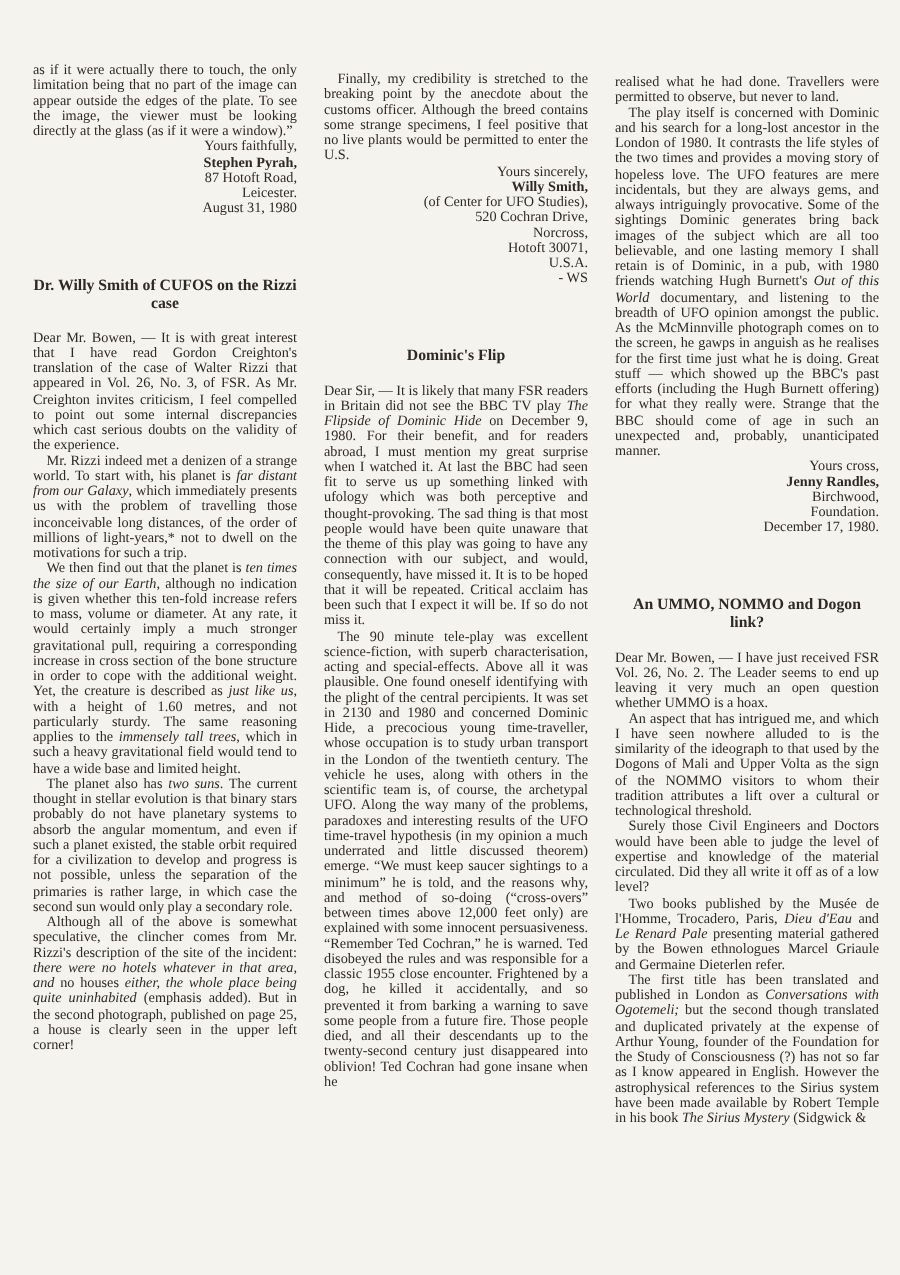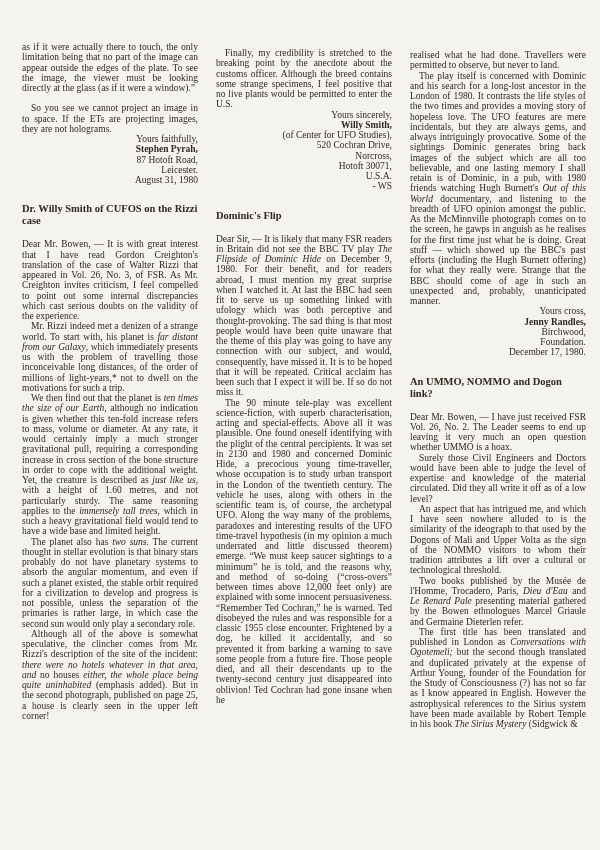--- a/index.html
+++ b/index.html
@@ -23,39 +23,38 @@
     font-size:9.5px;
     line-height:10.25px;
     text-align:justify;
     overflow:hidden;
   }
   .col-2{padding-top:6px;}
   .col-3{padding-top:8px;}
   p{margin:0;text-indent:9px;}
   p.noind{text-indent:0;}
   h3{
-    margin:18px 0 12px 0;
+    margin:40px 0 12px 0;
     font-size:10.5px;
     line-height:12px;
-    text-align:left;
+    text-align:center;
     font-weight:bold;
   }
   .sig{text-align:right;}
   .sigline{text-indent:0;}
   .right{text-align:right;}
   .it{font-style:italic;}
   .bd{font-weight:bold;}
 </style>
 </head>
 <body>
 
 <div class="page">
   <div class="col col-1">
       <p class="noind"><span>as if it were actually there to touch, the only limitation being that no part of the image can appear outside the edges of the plate. To see the image, the viewer must be looking directly at the glass (as if it were a window).”</span></p>
-      <p style="margin-top: 10px;"><span>So you see we cannot project an image in to space. If the ETs are projecting images, they are not holograms.</span></p>
       <div class="sig">
         <div class="sigline">Yours faithfully,</div>
         <div class="sigline bd">Stephen Pyrah,</div>
         <div class="sigline">87 Hotoft Road,</div>
         <div class="sigline">Leicester.</div>
         <div class="sigline">August 31, 1980</div>
       </div>
       <h3>Dr. Willy Smith of CUFOS on the Rizzi case</h3>
       <p class="noind"><span>Dear Mr. Bowen, — It is with great interest that I have read Gordon Creighton's translation of the case of Walter Rizzi that appeared in Vol. 26, No. 3, of FSR. As Mr. Creighton invites criticism, I feel compelled to point out some internal discrepancies which cast serious doubts on the validity of the experience.</span></p>
       <p><span>Mr. Rizzi indeed met a denizen of a strange world. To start with, his planet is </span><span class="it">far distant from our Galaxy</span><span>, which immediately presents us with the problem of travelling those inconceivable long distances, of the order of millions of light-years,* not to dwell on the motivations for such a trip.</span></p>
@@ -84,18 +83,18 @@
       <p><span>The play itself is concerned with Dominic and his search for a long-lost ancestor in the London of 1980. It contrasts the life styles of the two times and provides a moving story of hopeless love. The UFO features are mere incidentals, but they are always gems, and always intriguingly provocative. Some of the sightings Dominic generates bring back images of the subject which are all too believable, and one lasting memory I shall retain is of Dominic, in a pub, with 1980 friends watching Hugh Burnett's </span><span class="it">Out of this World</span><span> documentary, and listening to the breadth of UFO opinion amongst the public. As the McMinnville photograph comes on to the screen, he gawps in anguish as he realises for the first time just what he is doing. Great stuff — which showed up the BBC's past efforts (including the Hugh Burnett offering) for what they really were. Strange that the BBC should come of age in such an unexpected and, probably, unanticipated manner.</span></p>
       <div class="sig">
         <div class="sigline">Yours cross,</div>
         <div class="sigline bd">Jenny Randles,</div>
         <div class="sigline">Birchwood,</div>
         <div class="sigline">Foundation.</div>
         <div class="sigline">December 17, 1980.</div>
       </div>
       <h3>An UMMO, NOMMO and Dogon link?</h3>
       <p class="noind"><span>Dear Mr. Bowen, — I have just received FSR Vol. 26, No. 2. The Leader seems to end up leaving it very much an open question whether UMMO is a hoax.</span></p>
+      <p><span>An aspect that has intrigued me, and which I have seen nowhere alluded to is the similarity of the ideograph to that used by the Dogons of Mali and Upper Volta as the sign of the NOMMO visitors to whom their tradition attributes a lift over a cultural or technological threshold.</span></p>
       <p><span>Surely those Civil Engineers and Doctors would have been able to judge the level of expertise and knowledge of the material circulated. Did they all write it off as of a low level?</span></p>
-      <p><span>An aspect that has intrigued me, and which I have seen nowhere alluded to is the similarity of the ideograph to that used by the Dogons of Mali and Upper Volta as the sign of the NOMMO visitors to whom their tradition attributes a lift over a cultural or technological threshold.</span></p>
       <p><span>Two books published by the Musée de l'Homme, Trocadero, Paris, </span><span class="it">Dieu d'Eau</span><span> and </span><span class="it">Le Renard Pale</span><span> presenting material gathered by the Bowen ethnologues Marcel Griaule and Germaine Dieterlen refer.</span></p>
       <p><span>The first title has been translated and published in London as </span><span class="it">Conversations with Ogotemeli;</span><span> but the second though translated and duplicated privately at the expense of Arthur Young, founder of the Foundation for the Study of Consciousness (?) has not so far as I know appeared in English. However the astrophysical references to the Sirius system have been made available by Robert Temple in his book </span><span class="it">The Sirius Mystery</span><span> (Sidgwick &amp;</span></p>
     </div>
 </div>
 
 </body></html>

